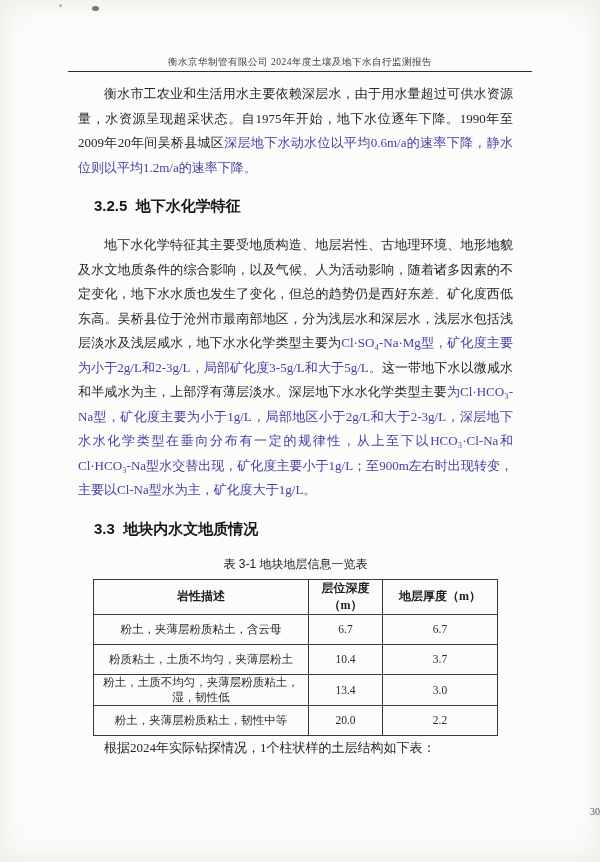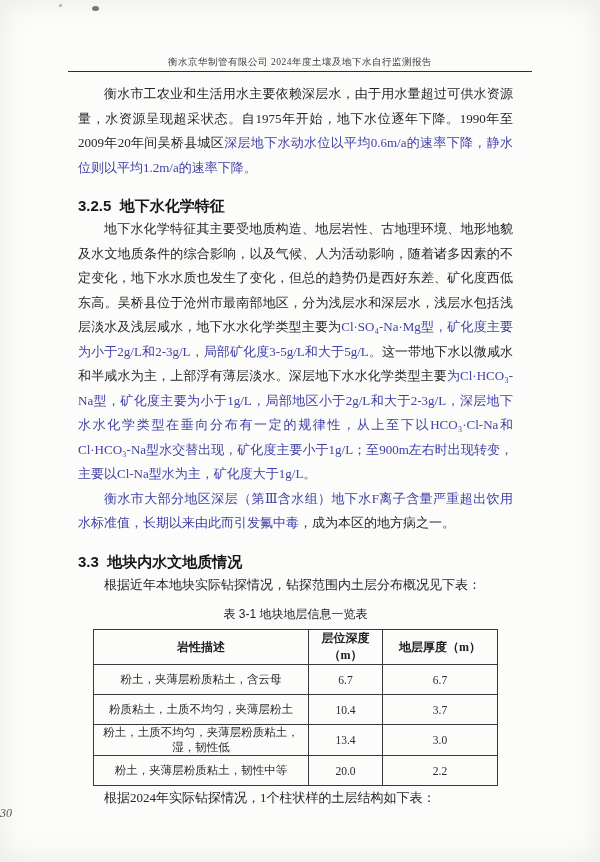--- a/index.html
+++ b/index.html
@@ -32,21 +32,21 @@
   }
   p.body{
     margin:0;
     font-size:13px;line-height:24.5px;
     text-align:justify;
     text-indent:2em;
   }
   .p1{margin-top:11px;}
   .hl{color:#4040a8;}
   h2{
-    margin:0;
+    margin:16px;
     font-size:15px;line-height:22px;
     font-weight:bold;color:#17171a;
     font-family:"Liberation Sans","DejaVu Sans",sans-serif;
   }
   .h325{margin-top:15px;}
   .h33{margin-top:15px;}
   .p2{margin-top:9px;}
   .p3{margin-top:0;}
   .p4{margin-top:10px;}
 
@@ -75,22 +75,22 @@
   table.strata td{
     height:29px;
     font-size:11.5px;color:#2a2a2e;
   }
   col.c1{width:215px;} col.c2{width:74px;} col.c3{width:115px;}
 
   .p5{margin-top:8px;}
 
   .pageno{
     position:absolute;top:806px;left:0;right:0;
-    text-align:left;
-    font-size:12px;color:#55555a;font-style:italic;
+    text-align:right;
+    font-size:10px;color:#55555a;
   }
 </style>
 </head>
 <body>
 
 <div class="page">
 
   <div class="speck a"></div>
   <div class="speck b"></div>
 
@@ -98,25 +98,23 @@
   <div class="hdr-rule"></div>
 
   <div class="content">
 
     <p class="body p1"><span>衡水市工农业和生活用水主要依赖深层水，由于用水量超过可供水资源量，水资源呈现超采状态。自1975年开始，地下水位逐年下降。1990年至2009年20年间吴桥县城区</span><span class="hl">深层地下水动水位以平均0.6m/a的速率下降，静水位则以平均1.2m/a的速率下降。</span></p>
 
     <h2 class="h325"><span>3.2.5</span>&nbsp;&nbsp;<span>地下水化学特征</span></h2>
 
     <p class="body p2"><span>地下水化学特征其主要受地质构造、地层岩性、古地理环境、地形地貌及水文地质条件的综合影响，以及气候、人为活动影响，随着诸多因素的不定变化，地下水水质也发生了变化，但总的趋势仍是西好东差、矿化度西低东高。吴桥县位于沧州市最南部地区，分为浅层水和深层水，浅层水包括浅层淡水及浅层咸水，地下水水化学类型主要为</span><span class="hl">Cl·SO₄-Na·Mg型，矿化度主要为小于2g/L和2-3g/L，局部矿化度3-5g/L和大于5g/L。</span><span>这一带地下水以微咸水和半咸水为主，上部浮有薄层淡水。深层地下水水化学类型主要</span><span class="hl">为Cl·HCO₃-Na型，矿化度主要为小于1g/L，局部地区小于2g/L和大于2-3g/L，深层地下水水化学类型在垂向分布有一定的规律性，从上至下以HCO₃·Cl-Na和Cl·HCO₃-Na型水交替出现，矿化度主要小于1g/L；至900m左右时出现转变，主要以Cl-Na型水为主，矿化度大于1g/L。</span></p>
 
-    <p class="body p3"><span class="hl">衡水市大部分地区深层（第Ⅲ含水组）地下水F离子含量严重超出饮用水标准值，长期以来由此而引发氟中毒</span><span>，成为本区的地方病之一。</span></p>
 
     <h2 class="h33"><span>3.3</span>&nbsp;&nbsp;<span>地块内水文地质情况</span></h2>
 
-    <p class="body p4">根据近年本地块实际钻探情况，钻探范围内土层分布概况见下表：</p>
 
     <div class="tcaption">表 3-1 地块地层信息一览表</div>
 
     <table class="strata">
       <colgroup>
           <col class="c1">
           <col class="c2">
           <col class="c3">
         </colgroup>
       <thead>

